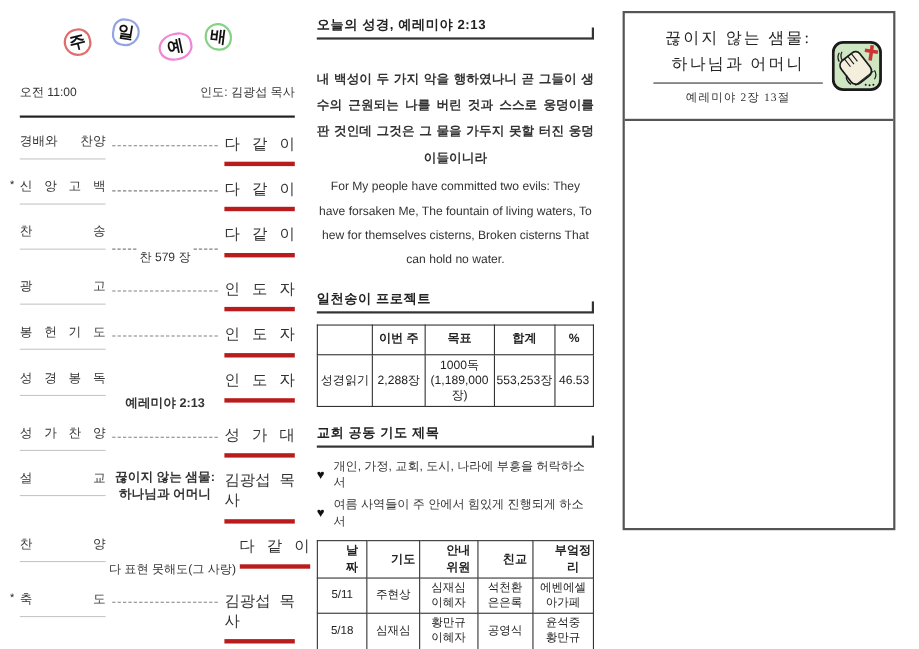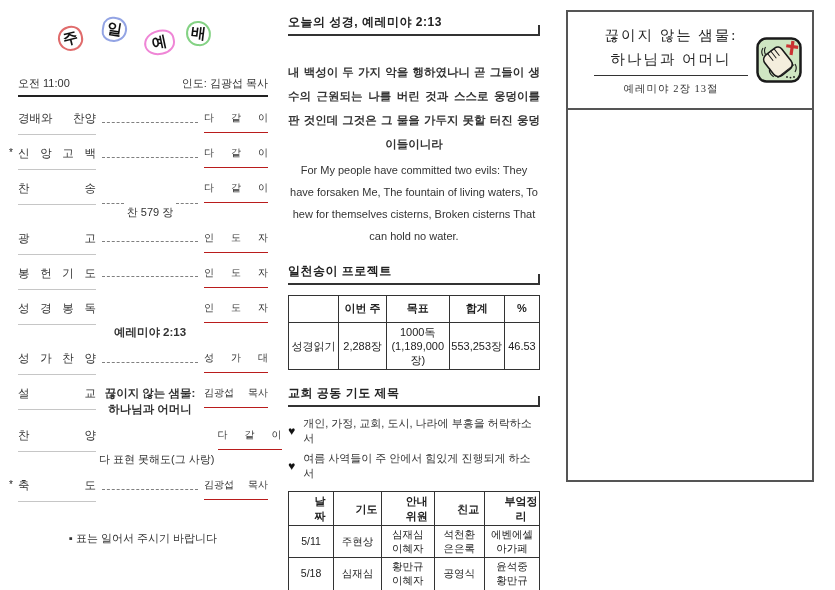--- a/index.html
+++ b/index.html
@@ -14,39 +14,39 @@
     position: absolute; width: 25px; height: 25px;
     display: flex; align-items: center; justify-content: center;
     font-weight: bold; font-size: 15px; color: #111;
     border: 2px solid #888; border-radius: 52% 48% 50% 55%;
   }
   .cc0 { left: 40px; top: 10px; transform: rotate(-14deg); }
   .cc1 { left: 84px; top: 1px;  transform: rotate(9deg); border-radius: 46% 54% 58% 44%; }
   .cc2 { left: 126px; top: 14px; width: 31px; transform: rotate(-12deg); border-radius: 55% 45% 50% 52%; }
   .cc3 { left: 168px; top: 5px; transform: rotate(7deg); border-radius: 48% 55% 45% 52%; }
   .time-row { display: flex; justify-content: space-between; align-items: flex-end;
-    font-size: 11px; color: #333; padding-bottom: 4px; border-bottom: 2px solid #222; }
+    font-size: 11px; color: #333; padding-bottom: 14px; border-bottom: 2px solid #222; }
   .worship-list { margin-top: 14px; }
   .worship-row { display: flex; align-items: flex-start; margin-bottom: 11px; }
   .w-label {
     width: 78px; flex: none; font-size: 11.5px; color: #333; position: relative;
     text-align: justify; text-align-last: justify;
     border-bottom: 1px solid #c6c6c6; padding-bottom: 8px;
   }
   .w-star { position: absolute; left: -9px; top: 1px; font-size: 10px; color: #222; }
   .w-mid { flex: 1; display: flex; align-items: center; padding: 0 3px; min-height: 15px; }
   .w-mid.center { justify-content: center; }
   .leader { flex: 1; height: 8px; border-bottom: 1px dashed #808080; margin: 0 3px; }
   .w-mid-text { font-size: 11px; color: #333; white-space: pre-line; text-align: center; line-height: 1.35; }
   .w-mid-text.bold { font-weight: bold; font-size: 11.5px; }
   .w-mid-text.nowrap { white-space: nowrap; margin-top: 24px; }
   .w-perf {
-    width: 64px; flex: none; font-size: 10px; color: #333; line-height: 1.3;
+    width: 64px; flex: none; font-size: 14px; color: #333; line-height: 1.3;
     text-align: justify; text-align-last: justify; white-space: pre-line;
-    border-bottom: 1px solid #b91c1c; padding-bottom: 8px;
+    border-bottom: 4px solid #b91c1c; padding-bottom: 8px;
   }
   .stand-note { margin-top: 29px; text-align: center; font-size: 11px; color: #333; }
 
   
   .mid-panel { position: absolute; left: 288px; top: 14px; width: 252px; }
   .section-header {
     font-size: 12px; font-weight: bold; color: #222; letter-spacing: 0.5px;
     border-bottom: 2px solid #333; padding-bottom: 3px; position: relative;
   }
   .section-header::after { content: ""; position: absolute; right: 0; bottom: -1px; height: 10px; border-right: 2px solid #333; }

